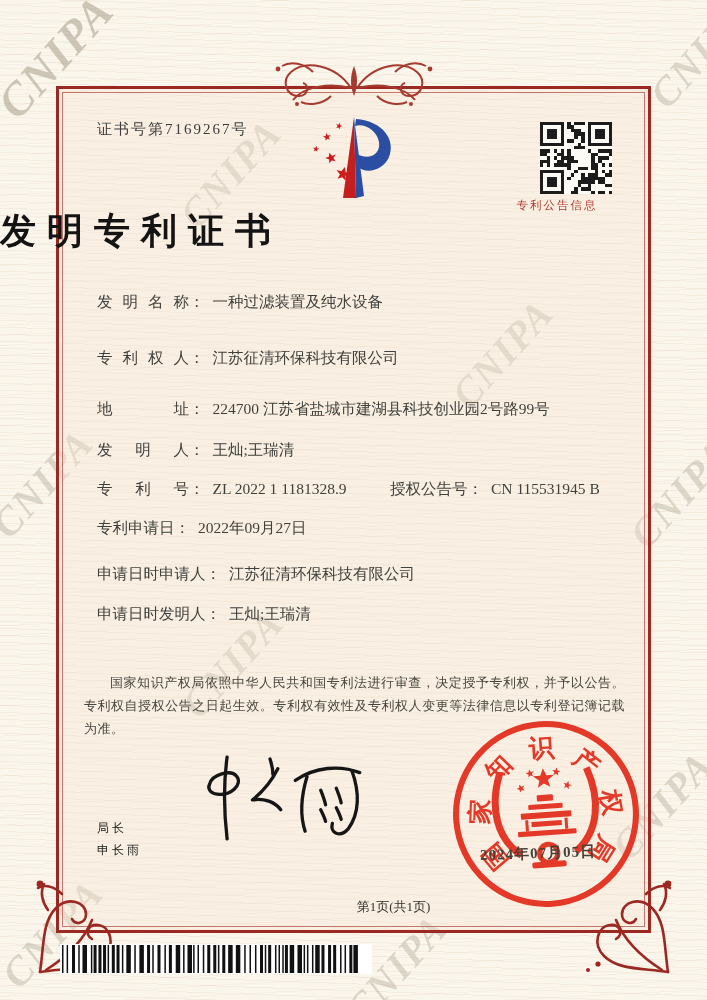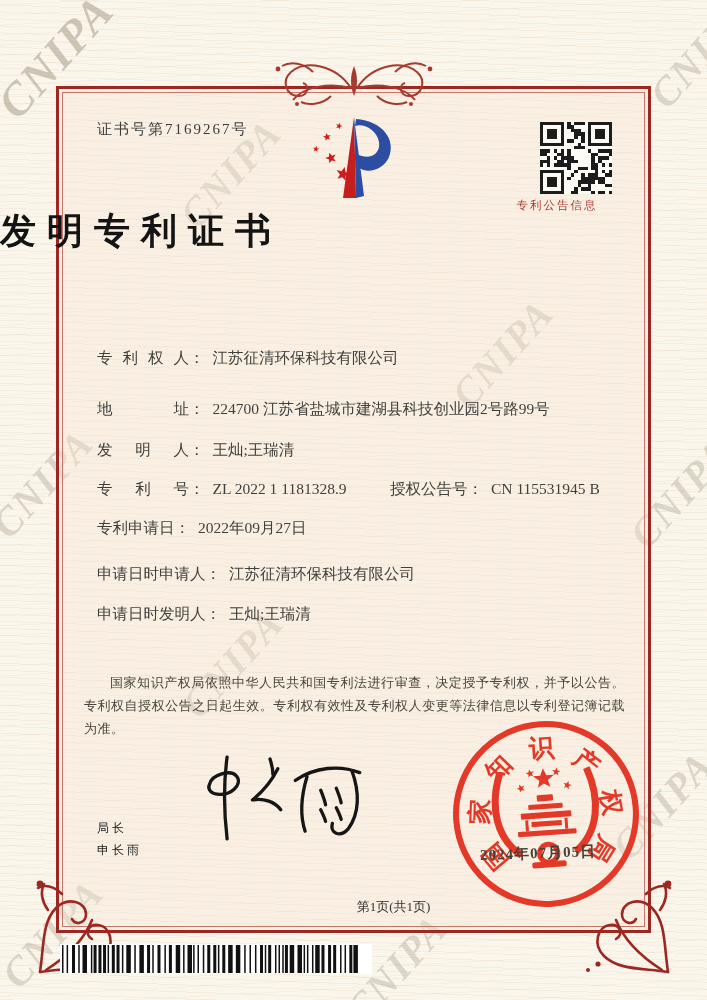--- a/index.html
+++ b/index.html
@@ -246,20 +246,23 @@
         <rect x="45" y="60" width="3" height="3"></rect>
         <rect x="51" y="60" width="3" height="3"></rect>
         <rect x="54" y="60" width="3" height="3"></rect>
         <rect x="60" y="60" width="3" height="3"></rect>
       </g>
   </svg>
   <div class="qr-caption">专利公告信息</div>
 
   <div class="title">发明专利证书</div>
 
+  <div class="row" style="top:292px">
+    <span class="flabel">发明名称</span><span class="colon">：</span><span class="fvalue">一种过滤装置及纯水设备</span>
+  </div>
   <div class="row" style="top:348px">
     <span class="flabel">专利权人</span><span class="colon">：</span><span class="fvalue">江苏征清环保科技有限公司</span>
   </div>
   <div class="row" style="top:399px">
     <span class="flabel">地址</span><span class="colon">：</span><span class="fvalue">224700 江苏省盐城市建湖县科技创业园2号路99号</span>
   </div>
   <div class="row" style="top:440px">
     <span class="flabel">发明人</span><span class="colon">：</span><span class="fvalue">王灿;王瑞清</span>
   </div>
   <div class="row" style="top:479px;width:540px">

